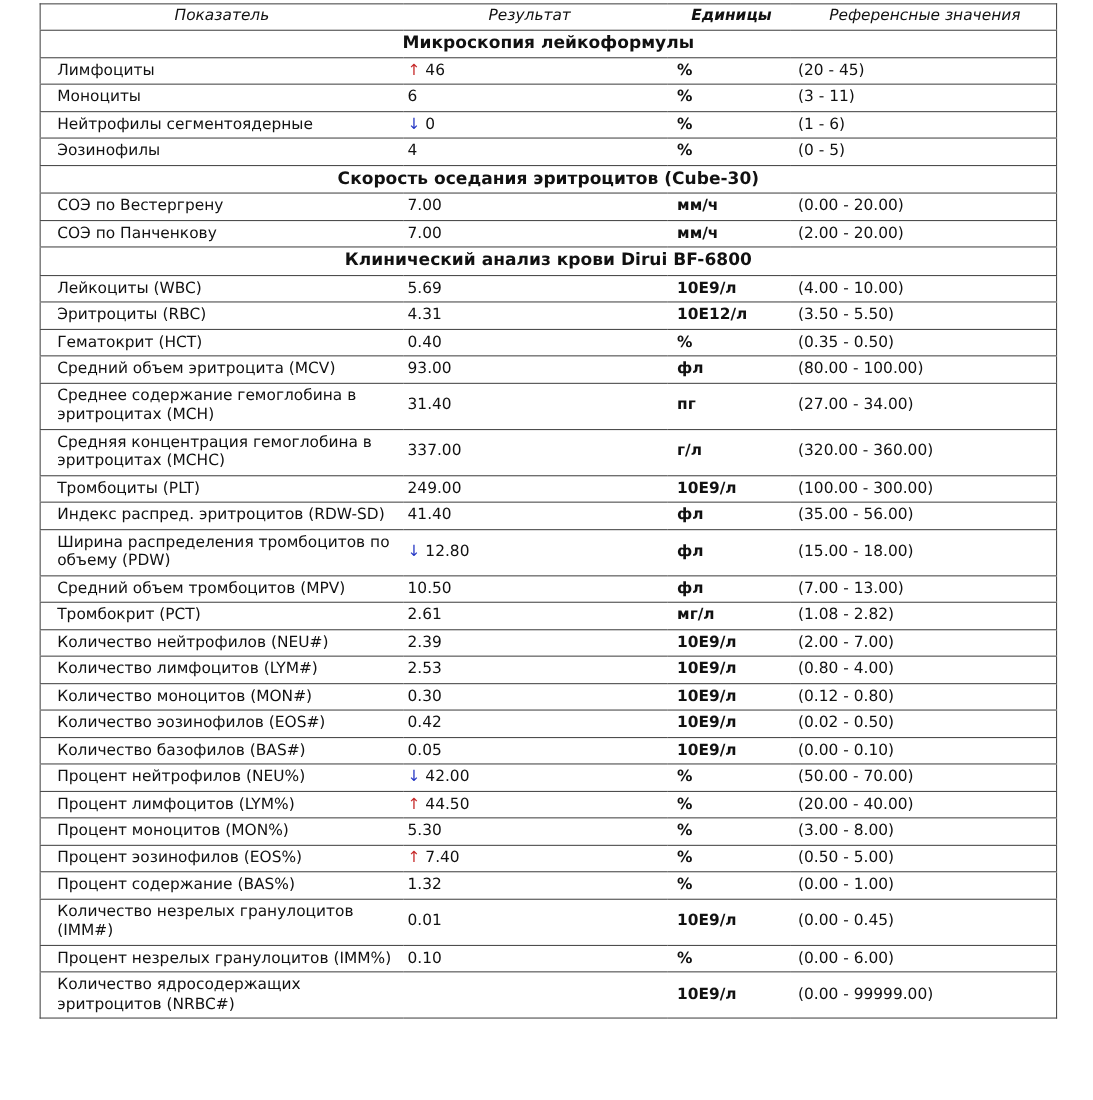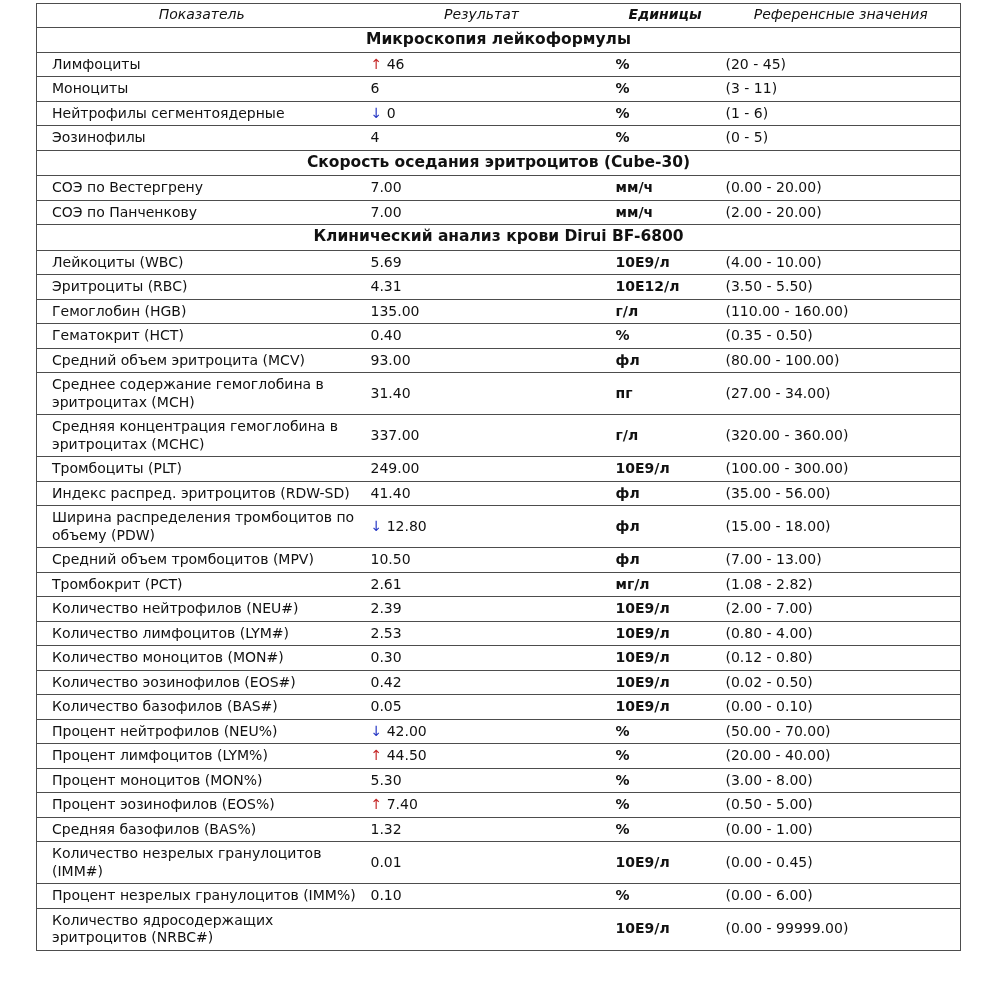--- a/index.html
+++ b/index.html
@@ -128,26 +128,20 @@
           <td class="c-unit">10E9/л</td>
           <td class="c-ref">(4.00 - 10.00)</td>
         </tr>
         <tr class="data-row">
           <td class="c-ind">Эритроциты (RBC)</td>
           <td class="c-res"><span>4.31</span></td>
           <td class="c-unit">10E12/л</td>
           <td class="c-ref">(3.50 - 5.50)</td>
         </tr>
         <tr class="data-row">
-          <td class="c-ind">Гемоглобин (HGB)</td>
-          <td class="c-res"><span>135.00</span></td>
-          <td class="c-unit">г/л</td>
-          <td class="c-ref">(110.00 - 160.00)</td>
-        </tr>
-        <tr class="data-row">
           <td class="c-ind">Гематокрит (HCT)</td>
           <td class="c-res"><span>0.40</span></td>
           <td class="c-unit">%</td>
           <td class="c-ref">(0.35 - 0.50)</td>
         </tr>
         <tr class="data-row">
           <td class="c-ind">Средний объем эритроцита (MCV)</td>
           <td class="c-res"><span>93.00</span></td>
           <td class="c-unit">фл</td>
           <td class="c-ref">(80.00 - 100.00)</td>
@@ -242,21 +236,21 @@
           <td class="c-unit">%</td>
           <td class="c-ref">(3.00 - 8.00)</td>
         </tr>
         <tr class="data-row">
           <td class="c-ind">Процент эозинофилов (EOS%)</td>
           <td class="c-res"><span class="flag flag-up">↑</span> <span>7.40</span></td>
           <td class="c-unit">%</td>
           <td class="c-ref">(0.50 - 5.00)</td>
         </tr>
         <tr class="data-row">
-          <td class="c-ind">Средняя базофилов (BAS%)</td>
+          <td class="c-ind">Процент содержание (BAS%)</td>
           <td class="c-res"><span>1.32</span></td>
           <td class="c-unit">%</td>
           <td class="c-ref">(0.00 - 1.00)</td>
         </tr>
         <tr class="data-row">
           <td class="c-ind">Количество незрелых гранулоцитов (IMM#)</td>
           <td class="c-res"><span>0.01</span></td>
           <td class="c-unit">10E9/л</td>
           <td class="c-ref">(0.00 - 0.45)</td>
         </tr>

